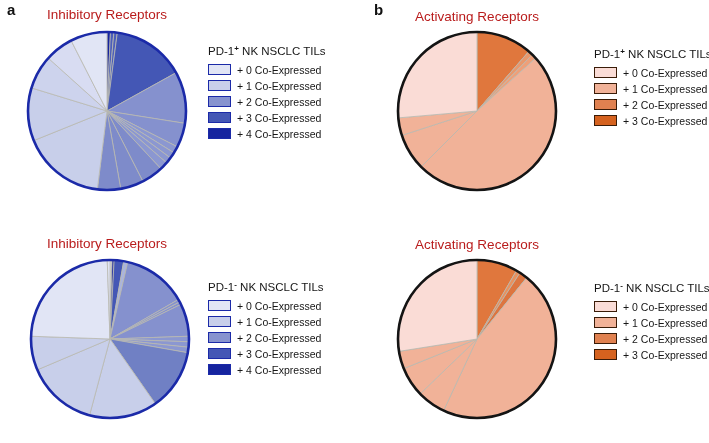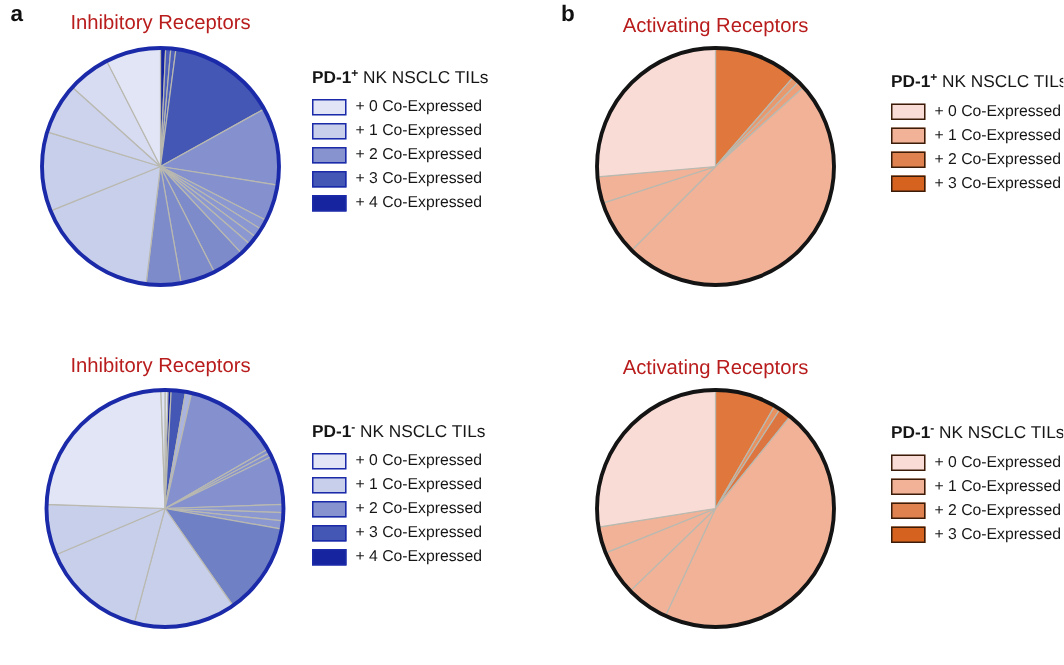--- a/index.html
+++ b/index.html
@@ -13,23 +13,23 @@
   #title-1{left:16px;top:236px;}
   #title-2{left:386px;top:9px;}
   #title-3{left:386px;top:237px;}
   svg#pies{position:absolute;left:0;top:0;}
   .legend{position:absolute;}
   #legend-0{left:208px;top:44px;}
   #legend-1{left:208px;top:280px;}
   #legend-2{left:594px;top:47px;}
   #legend-3{left:594px;top:281px;}
   .legend-title{font-size:11.5px;color:#161616;margin-bottom:7px;white-space:nowrap;}
-  .legend-title b{font-weight:bold;margin-top:20px;}
+  .legend-title b{font-weight:normal;margin-top:20px;}
   .legend-title sup{font-size:8px;font-weight:bold;vertical-align:4px;}
-  .legend-row{display:flex;align-items:flex-end;margin-bottom:4px;white-space:nowrap;}
+  .legend-row{display:flex;align-items:flex-start;margin-bottom:4px;white-space:nowrap;}
   .legend-swatch{width:21px;height:9px;margin-right:6px;flex:0 0 auto;}
   .legend-label{font-size:10.5px;color:#161616;}
 </style>
 </head>
 <body>
 
 <div class="figure">
 
   <div id="letter-a" class="panel-letter">a</div>
   <div id="letter-b" class="panel-letter">b</div>

